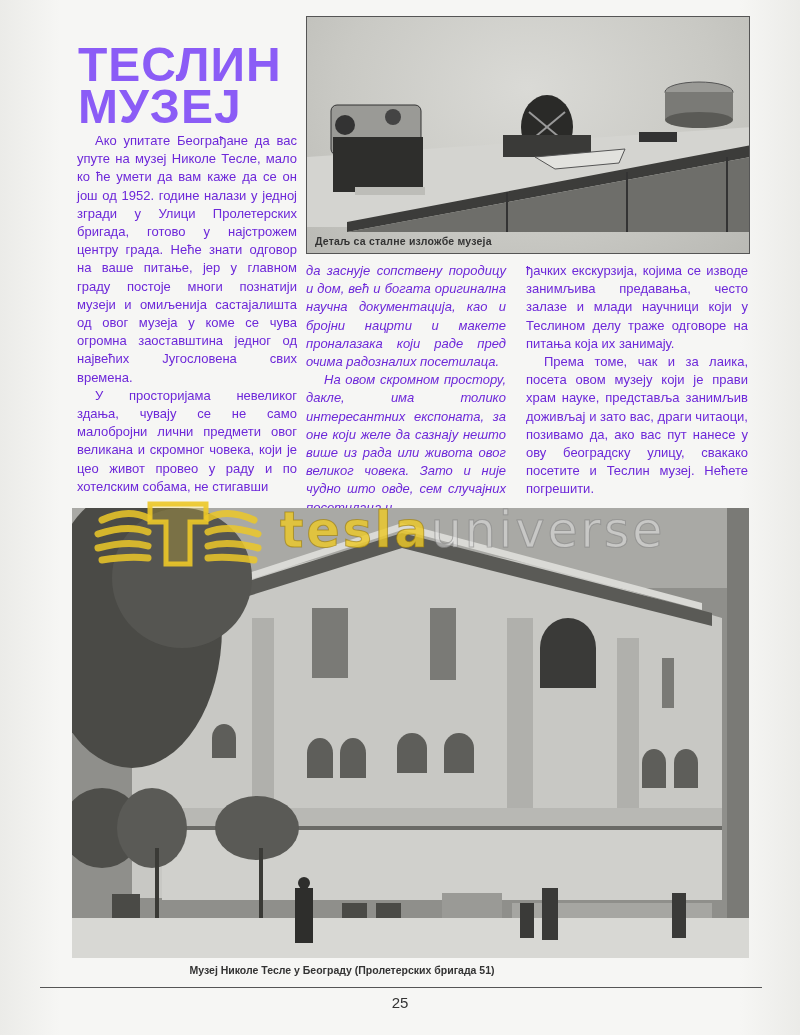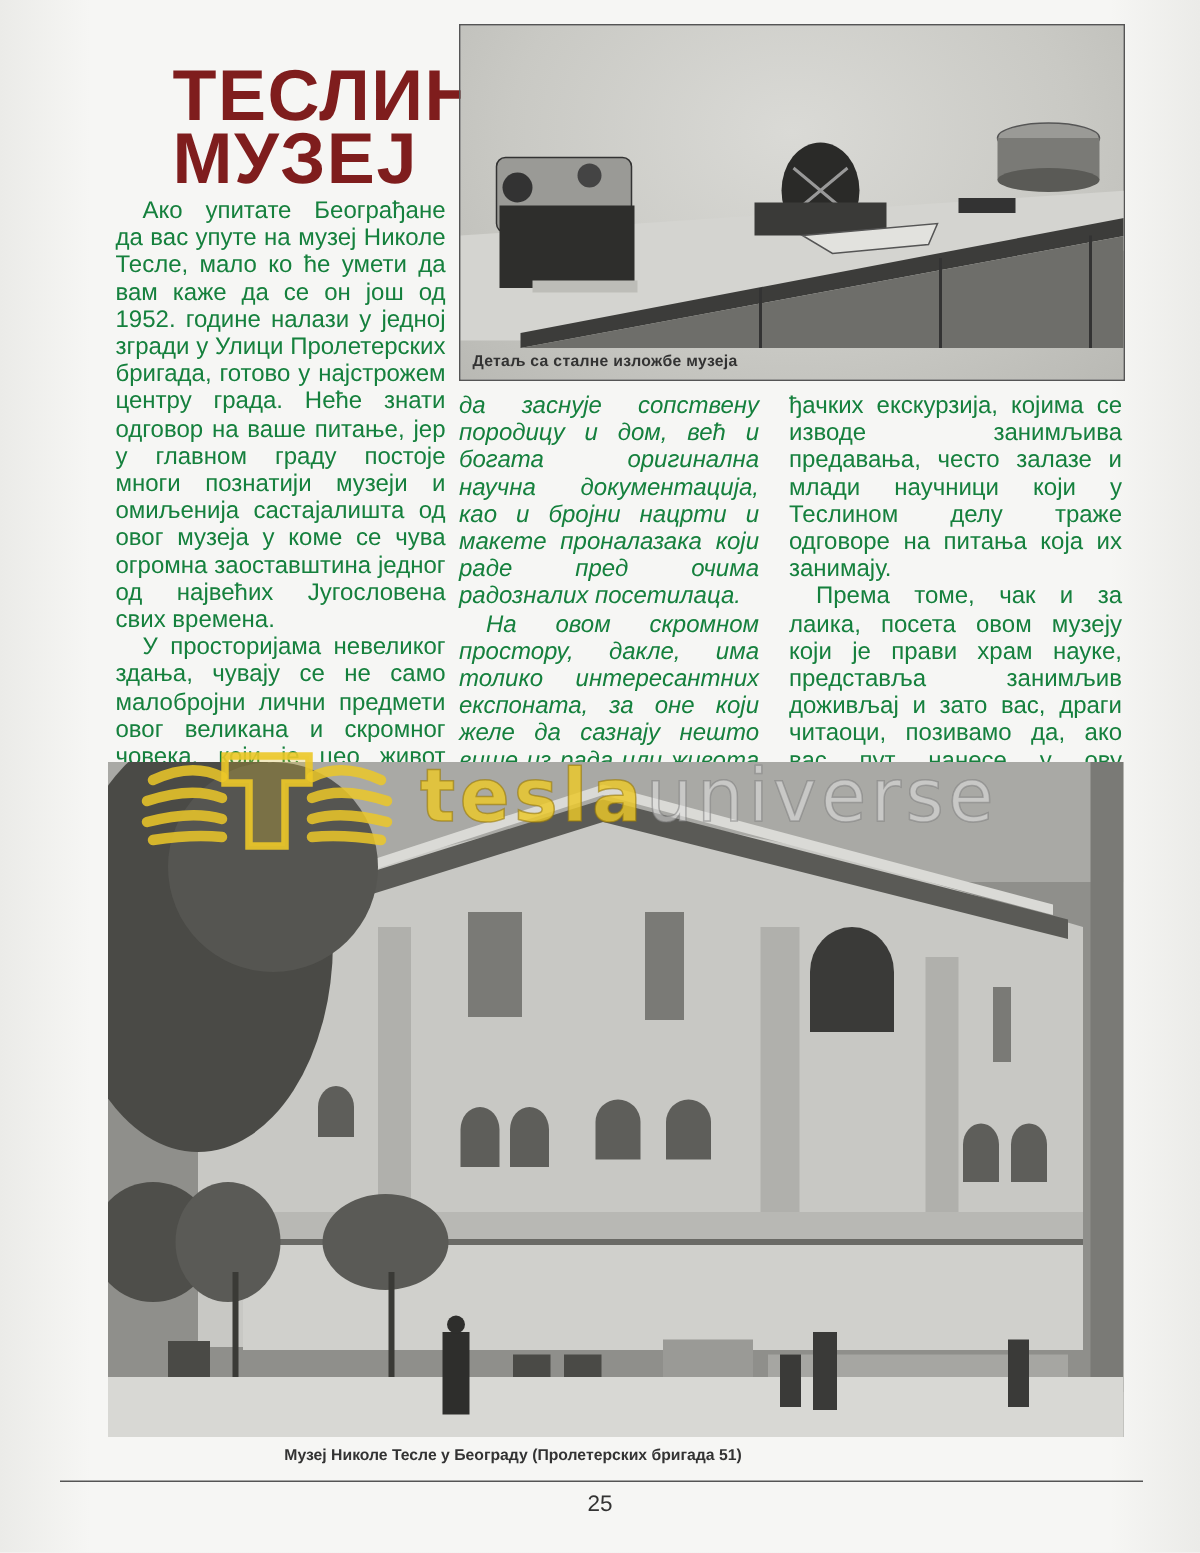--- a/index.html
+++ b/index.html
@@ -10,27 +10,26 @@
     color: #2a2a2a;
   }
   .page-shade {
     position: absolute; left: 0; top: 0; width: 800px; height: 1035px;
     background: linear-gradient(90deg, #ebebe8 0px, #f6f6f4 60px, #f6f6f4 740px, #ebebe8 800px);
   }
   .title {
     position: absolute; left: 78px; top: 44px; width: 230px;
     font-family: "Liberation Sans", sans-serif; font-weight: 700;
     font-size: 48px; line-height: 42px; letter-spacing: 1px;
-    color: #7f1d1d;
-    margin-left: 37px;
+    color: #8b5cf6;
   }
   .title span { display: block; }
   .col {
-    position: absolute; font-size: 16px; line-height: 18.2px;
-    color: #15803d; text-align: justify; hyphens: manual;
+    position: absolute; font-size: 13px; line-height: 18.2px;
+    color: #6d28d9; text-align: justify; hyphens: manual;
   }
   .col p { margin: 0; text-indent: 18px; }
   .col p.noindent { text-indent: 0; }
   #col1 { left: 77px; top: 132px; width: 220px; }
   #col2 { left: 306px; top: 262px; width: 200px; font-style: italic; }
   #col3 { left: 526px; top: 262px; width: 222px; }
 
   .photo-top {
     position: absolute; left: 306px; top: 16px; width: 444px; height: 238px;
     border: 1.5px solid #555; box-sizing: border-box; overflow: hidden;

